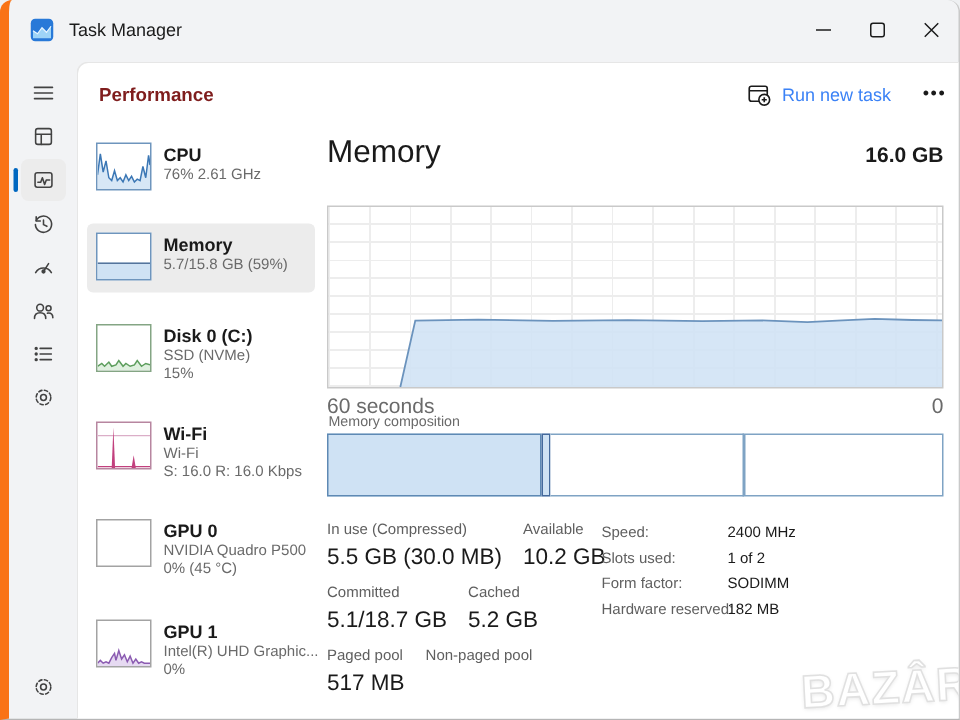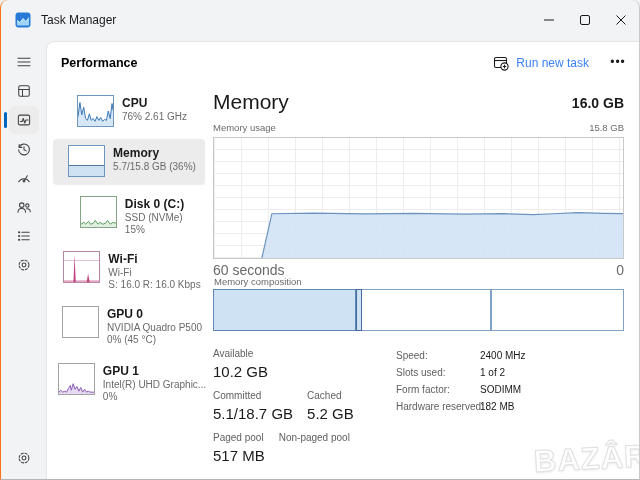--- a/index.html
+++ b/index.html
@@ -1,45 +1,45 @@
 <!DOCTYPE html>
 <html><head>
 <meta charset="utf-8">
 <style>
   * { margin:0; padding:0; box-sizing:border-box; }
   html,body { width:640px; height:480px; font-family:"Liberation Sans", sans-serif; background:#eef0f2; overflow:hidden; }
   .window { position:absolute; inset:0; background:#f2f3f5; border-radius:8px 8px 0 0; overflow:hidden;
-            border-right:1px solid #c9c9c9; border-bottom:1px solid #b5b5b5; border-left:1px solid #f97316; }
+            border-right:1px solid #c9c9c9; border-bottom:1px solid #b5b5b5; border-left:6px solid #f97316; }
 
   
   .titlebar { position:absolute; left:0; top:0; width:100%; height:40px; }
   .app-icon { position:absolute; left:14px; top:12px; width:16px; height:16px; }
   .tb-title { position:absolute; left:40px; top:0; height:40px; line-height:40px; font-size:12px; color:#1b1b1b; }
   .tb-controls { position:absolute; right:0; top:0; height:40px; display:flex; }
   .tb-btn { width:36px; height:40px; display:flex; align-items:center; justify-content:center; color:#1b1b1b; }
   .tb-btn svg { display:block; }
 
   
   .rail { position:absolute; left:0; top:40px; width:45px; height:440px; }
   .rail-item { position:absolute; left:8px; width:30px; height:28px; display:flex; align-items:center; justify-content:center; border-radius:5px; }
   .rail-item.selected { background:#ececec; }
   .rail-item.selected::before { content:""; position:absolute; left:-5px; top:6px; width:3px; height:16px; border-radius:2px; background:#0067c0; }
   .rail-item svg { stroke:#424242; fill:none; stroke-width:1.4; stroke-linecap:round; stroke-linejoin:round; }
 
   
   .card { position:absolute; left:45px; top:41px; width:595px; height:439px; background:#ffffff;
           border-radius:8px 0 0 0; border-top:1px solid #e6e6e6; border-left:1px solid #e6e6e6; }
   .card-header { position:absolute; left:0; top:0; width:100%; height:42px; }
-  .page-title { position:absolute; left:14px; top:0; height:42px; line-height:42px; font-size:12.5px; font-weight:700; color:#000000; }
+  .page-title { position:absolute; left:14px; top:0; height:42px; line-height:42px; font-size:12.5px; font-weight:700; color:#7f1d1d; }
   .run-task { position:absolute; right:44px; top:8px; height:26px; display:flex; align-items:center; gap:7px; padding:0 8px; border-radius:4px; font-size:12px; color:#3b82f6; cursor:default; }
   .more-btn { position:absolute; right:8px; top:8px; width:30px; height:26px; text-align:center; line-height:24px; font-size:12px; letter-spacing:1px; color:#1a1a1a; border-radius:4px; }
 
   
   .perf-list { position:absolute; left:6px; top:47px; width:152px; }
-  .perf-item { position:relative; display:flex; gap:8px; padding:6px 0 0 6px; border-radius:4px; margin-bottom:5px;justify-content:center; }
+  .perf-item { position:relative; display:flex; gap:8px; padding:6px 0 0 6px; border-radius:4px; margin-bottom:15px; }
   .perf-item.h45{height:45px} .perf-item.h46{height:46px} .perf-item.h50{height:50px} .perf-item.h52{height:52px}
   .perf-item.selected { background:#ececec; }
   .thumb { width:37px; height:32px; background:#fff; position:relative; overflow:hidden; flex:0 0 auto; }
   .thumb svg { position:absolute; inset:0; width:100%; height:100%; }
   .t-cpu,.t-mem { border:1px solid #6e95bd; }
   .t-disk { border:1px solid #84a584; }
   .t-wifi { border:1px solid #b786a0; }
   .t-gpu  { border:1px solid #a3a3a3; }
   .mem-fill { position:absolute; left:0; right:0; bottom:0; height:36%; background:#cfe2f4; border-top:1.5px solid #54749c; }
   .perf-text { padding-top:1px; white-space:nowrap; }
@@ -200,21 +200,21 @@
           <div class="perf-sub">76% 2.61 GHz</div>
         </div>
       </div>
 
       <div class="perf-item h46 selected">
         <div class="thumb t-mem">
             <div class="mem-fill"></div>
           </div>
         <div class="perf-text">
           <div class="perf-title">Memory</div>
-          <div class="perf-sub">5.7/15.8 GB (36%)</div>
+          <div class="perf-sub">5.7/15.8 GB (59%)</div>
         </div>
       </div>
 
       <div class="perf-item h50">
         <div class="thumb t-disk">
           <svg viewBox="0 0 37 32" preserveAspectRatio="none">
             <polygon points="0,29 3,27 5,29 8,26 10,29 13,28 15,25 18,29 20,27 23,29 26,28 28,25 31,29 34,27 37,28 37,32 0,32" fill="#dff0df"></polygon>
             <polyline points="0,29 3,27 5,29 8,26 10,29 13,28 15,25 18,29 20,27 23,29 26,28 28,25 31,29 34,27 37,28" fill="none" stroke="#5d9e5d" stroke-width="1" vector-effect="non-scaling-stroke"></polyline>
           </svg>
         </div>
@@ -263,24 +263,20 @@
           <div class="perf-sub">0%</div>
         </div>
       </div>
     </div>
 
     <div class="main-title-row">
       <span class="mem-title">Memory</span>
       <span class="mem-total">16.0 GB</span>
     </div>
 
-    <div class="usage-row">
-      <span>Memory usage</span>
-      <span>15.8 GB</span>
-    </div>
 
     <div class="chart">
       <svg viewBox="0 0 410 122" preserveAspectRatio="none">
         <polygon points="48,122 58,77 100,76.4 150,77.2 200,76.7 250,77.4 290,76.9 320,78 340,77 365,75.8 390,76.6 410,76.9 410,122" fill="#cfe2f4" fill-opacity="0.85"></polygon>
         <polyline points="48,122 58,77 100,76.4 150,77.2 200,76.7 250,77.4 290,76.9 320,78 340,77 365,75.8 390,76.6 410,76.9" fill="none" stroke="#6b93bd" stroke-width="1.2" vector-effect="non-scaling-stroke"></polyline>
       </svg>
     </div>
 
     <div class="axis-row">
       <span>60 seconds</span>
@@ -291,20 +287,24 @@
 
     <div class="comp-bar">
       <div class="seg seg-inuse"></div>
       <div class="seg seg-modified"></div>
       <div class="seg seg-standby"></div>
       <div class="seg seg-free"></div>
     </div>
 
     <div class="stats">
       <div class="stat-row">
+        <div>
+          <div class="stat-label">In use (Compressed)</div>
+          <div class="stat-value">5.5 GB (30.0 MB)</div>
+        </div>
         <div>
           <div class="stat-label">Available</div>
           <div class="stat-value">10.2 GB</div>
         </div>
       </div>
       <div class="stat-row">
         <div>
           <div class="stat-label">Committed</div>
           <div class="stat-value">5.1/18.7 GB</div>
         </div>

